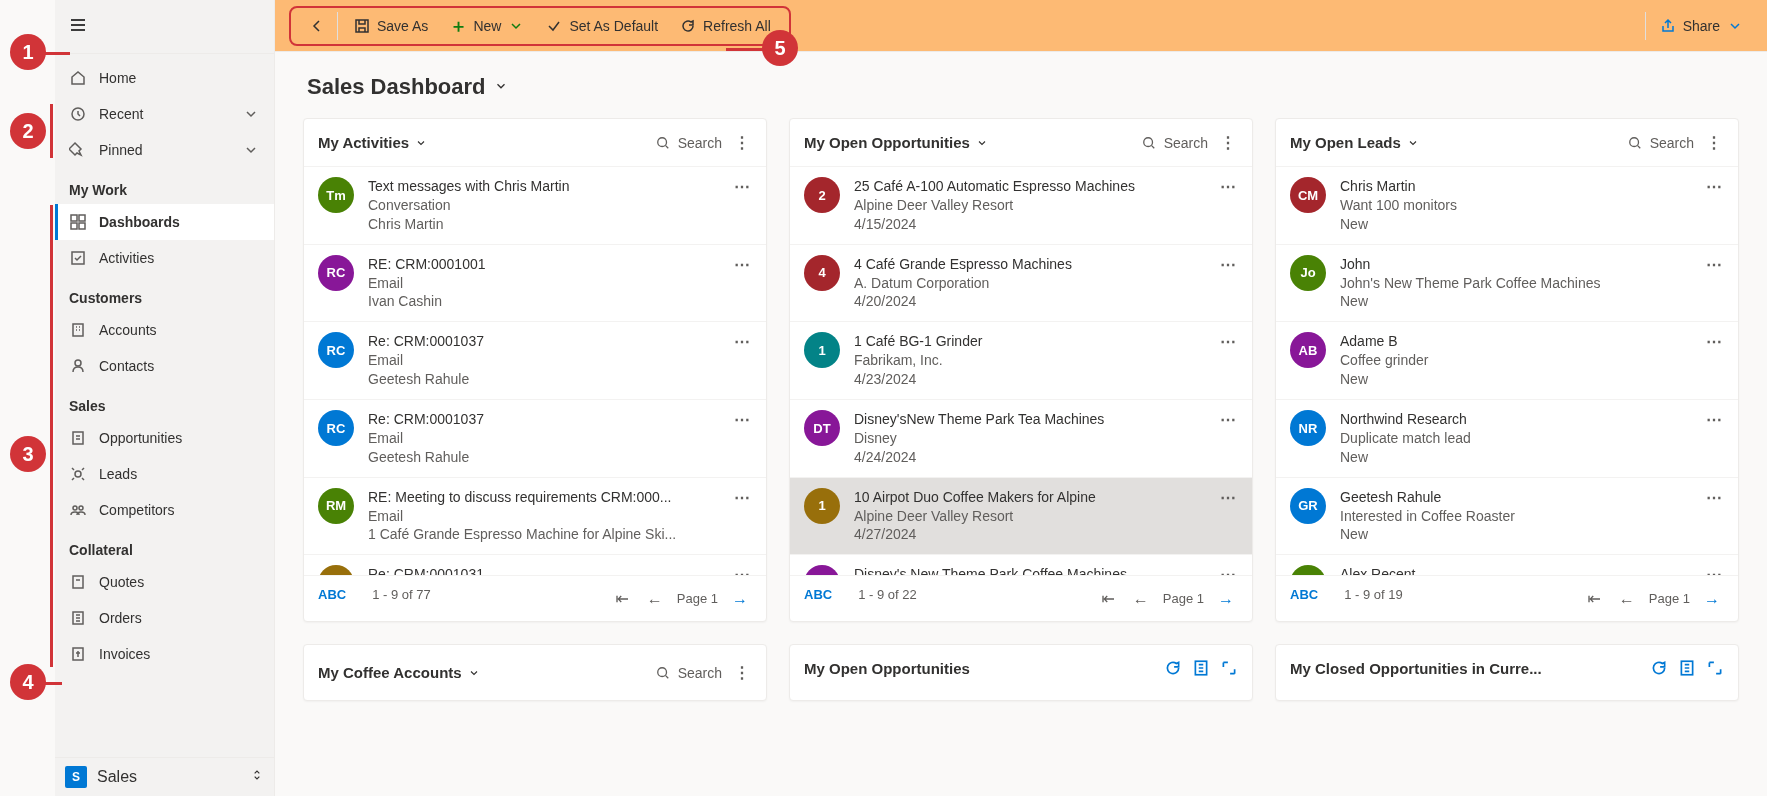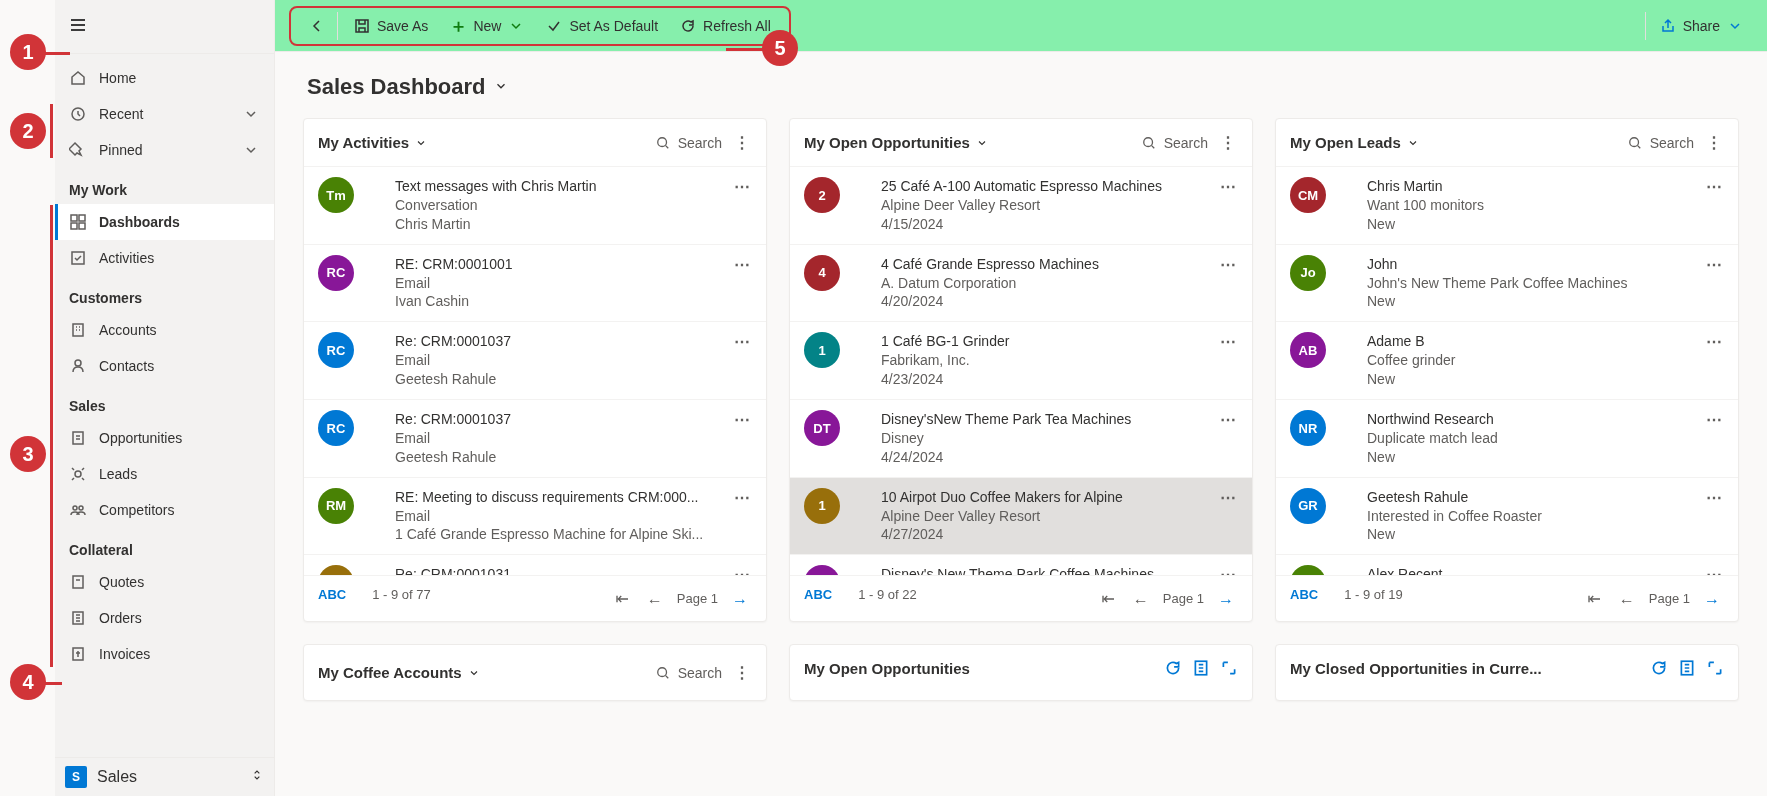--- a/index.html
+++ b/index.html
@@ -23,21 +23,21 @@
   .sb-item .icon { width: 18px; height: 18px; flex-shrink: 0; color: #605e5c; display:flex; align-items:center; justify-content:center;}
   .sb-item .chev { margin-left: auto; }
   .sb-group { padding: 14px 14px 6px; font-weight: 600; font-size: 14px; color: #323130; }
   .sb-scroll { overflow-y: auto; }
   .sb-footer { border-top: 1px solid #edebe9; display: flex; align-items: center; gap: 10px; padding: 8px 10px; background:#f3f2f1;}
   .sb-footer .tile { width: 22px; height: 22px; background: #0078d4; color:#fff; display:flex; align-items:center; justify-content:center; font-size:12px; font-weight:600; border-radius:2px;}
   .sb-footer .chev-ud { margin-left: auto; }
 
   
   .main { flex: 1; display: flex; flex-direction: column; overflow: hidden; }
-  .cmdbar { height: 52px; background:#86efac; display:flex; align-items:center; padding: 0 14px; gap: 4px; border-bottom:1px solid #edebe9; position:relative;}
+  .cmdbar { height: 52px; background:#fdba74; display:flex; align-items:center; padding: 0 14px; gap: 4px; border-bottom:1px solid #edebe9; position:relative;}
   .cmdgroup { display:flex; align-items:center; gap:2px; border: 2.5px solid #d13438; border-radius: 8px; padding: 4px 8px; }
   .cmdbtn { display:flex; align-items:center; gap:7px; padding: 6px 10px; background:none; border:none; cursor:pointer; font-size:14px; color:#323130; }
   .cmdbtn .icon { width:16px; height:16px; display:flex; align-items:center; justify-content:center;}
   .cmdbtn.back { border-right: 1px solid #e1dfdd; padding-right:12px; margin-right:4px;}
   .cmdbtn.new .icon { color:#107c10; font-weight:bold; font-size:18px;}
   .cmdbar .share { margin-left:auto; border-left:1px solid #e1dfdd; padding-left:14px;}
   .cmdbar .share .icon { color:#0078d4;}
 
   .content { flex:1; padding: 14px 28px; overflow:auto; background:#faf9f8;}
   .page-title { font-size: 22px; font-weight:600; padding: 8px 4px 18px; display:flex; align-items:center; gap:8px;}
@@ -52,21 +52,21 @@
   .card-head .more { color:#605e5c; cursor:pointer; padding:4px 2px; font-weight:bold;}
   .card-head .act-icon { color:#0078d4; cursor:pointer; width:18px; height:18px; display:flex; align-items:center; justify-content:center;}
 
   .card-body { position:relative; flex:1; overflow:hidden;}
   .list { overflow-y:auto; max-height: 408px; }
   .list::-webkit-scrollbar { width:8px;}
   .list::-webkit-scrollbar-thumb { background:#c8c6c4; border-radius:4px;}
   .row { display:flex; align-items:flex-start; gap:14px; padding:10px 14px; border-bottom:1px solid #f3f2f1; cursor:pointer; position:relative;}
   .row.selected { background:#e1dfdd;}
   .avatar { width:36px; height:36px; border-radius:50%; display:flex; align-items:center; justify-content:center; color:#fff; font-size:13px; font-weight:600; flex-shrink:0;}
-  .row-text { flex:1; min-width:0;margin-left:27px;}
+  .row-text { flex:1; min-width:0;}
   .row-text .ln { font-size:14px; white-space:nowrap; overflow:hidden; text-overflow:ellipsis; line-height:1.35;}
   .row-text .ln.title { color:#323130;}
   .row-text .ln.sub { color:#605e5c;}
   .row .more { color:#605e5c; padding:0 2px; align-self:flex-start; font-weight:bold;}
 
   .card-foot { border-top:1px solid #f3f2f1; display:flex; align-items:flex-start; padding:11px 14px; gap:26px;}
   .card-foot .abc { color:#0078d4; font-weight:600; font-size:13px; cursor:pointer;}
   .card-foot .range { font-size:13px; color:#605e5c;}
   .card-foot .nav { margin-left:auto; display:flex; align-items:center; gap:10px; color:#605e5c;}
   .card-foot .nav .pg { font-size:13px;}

